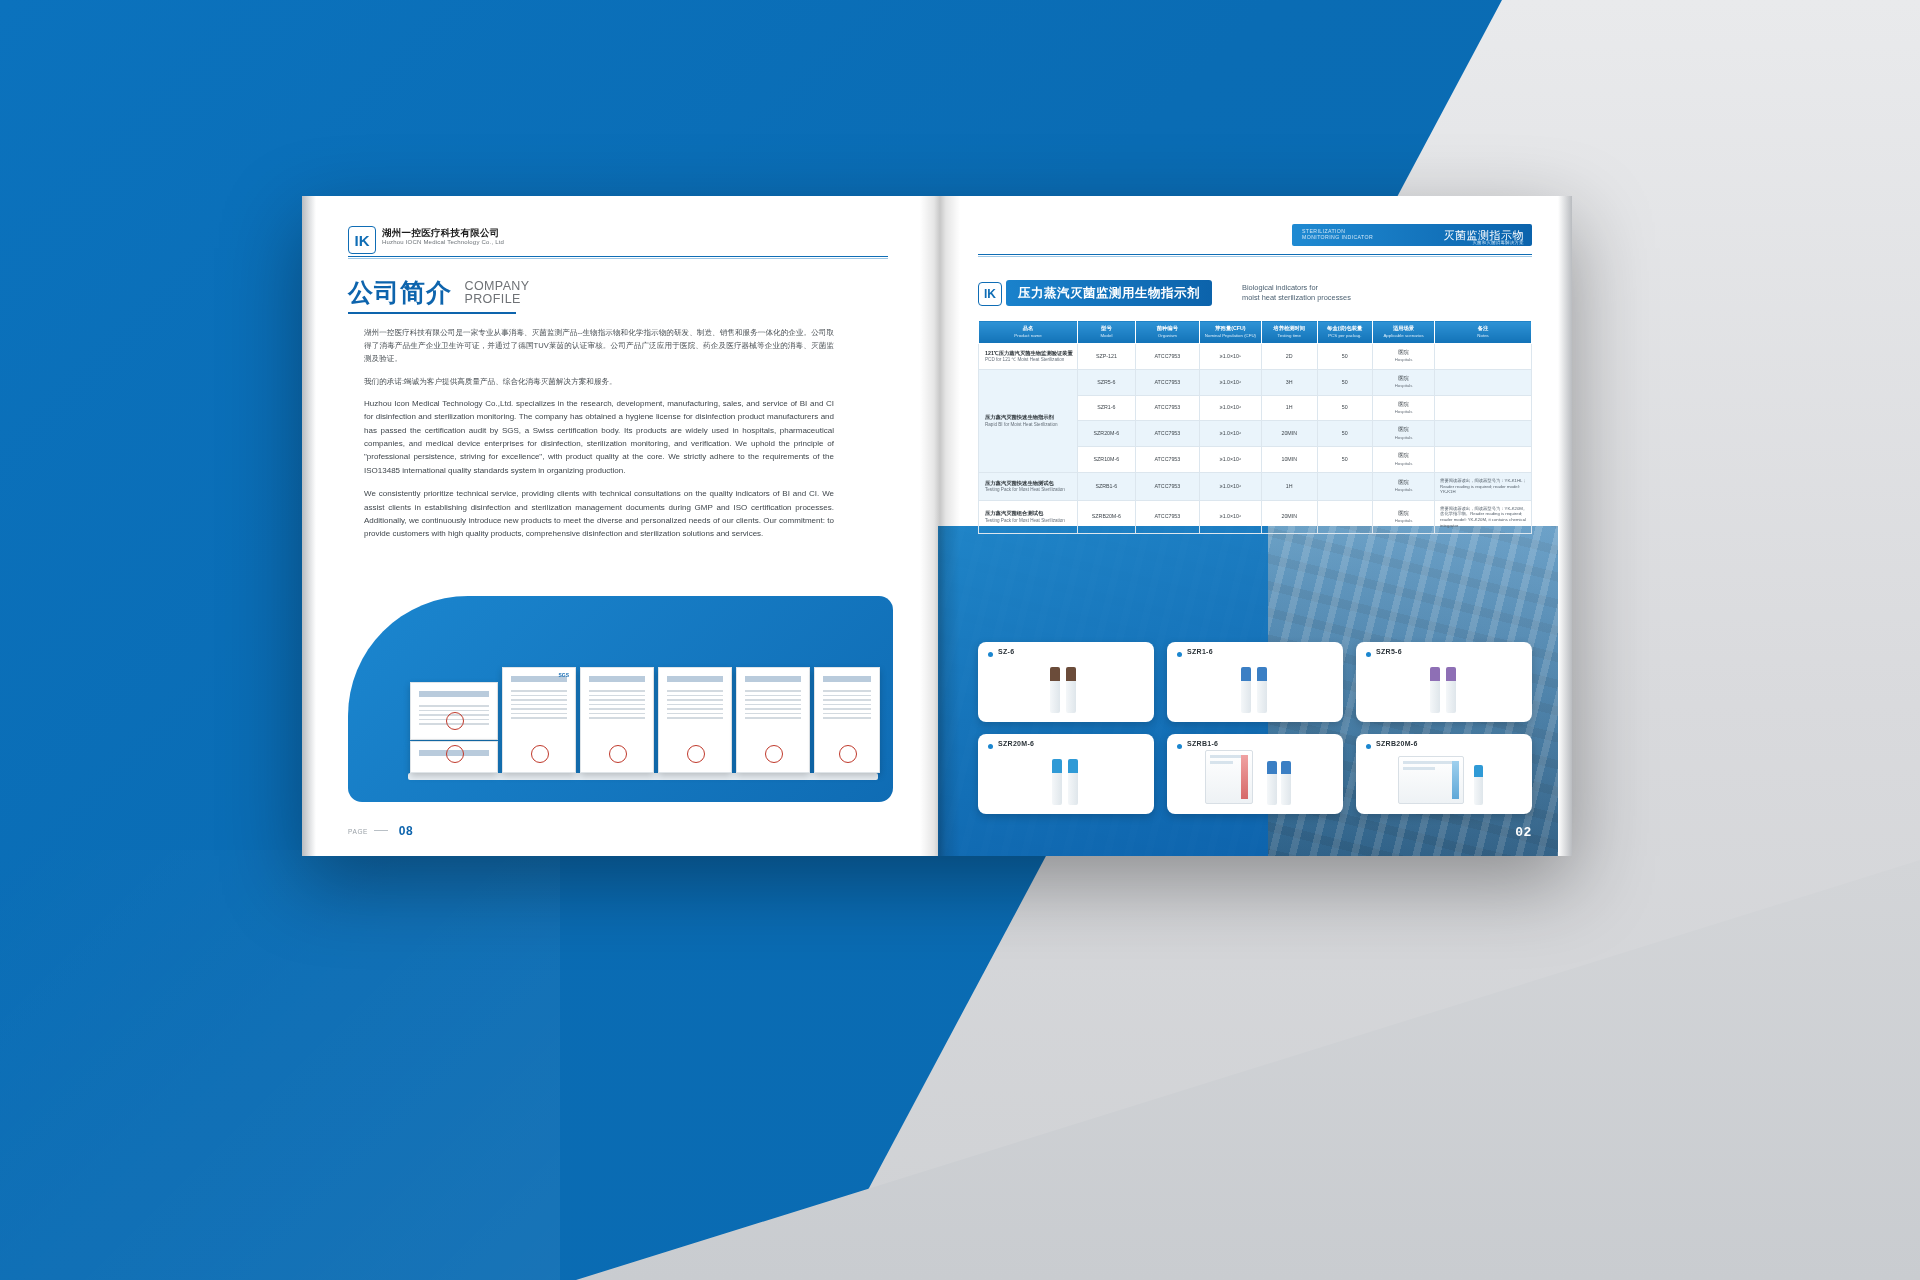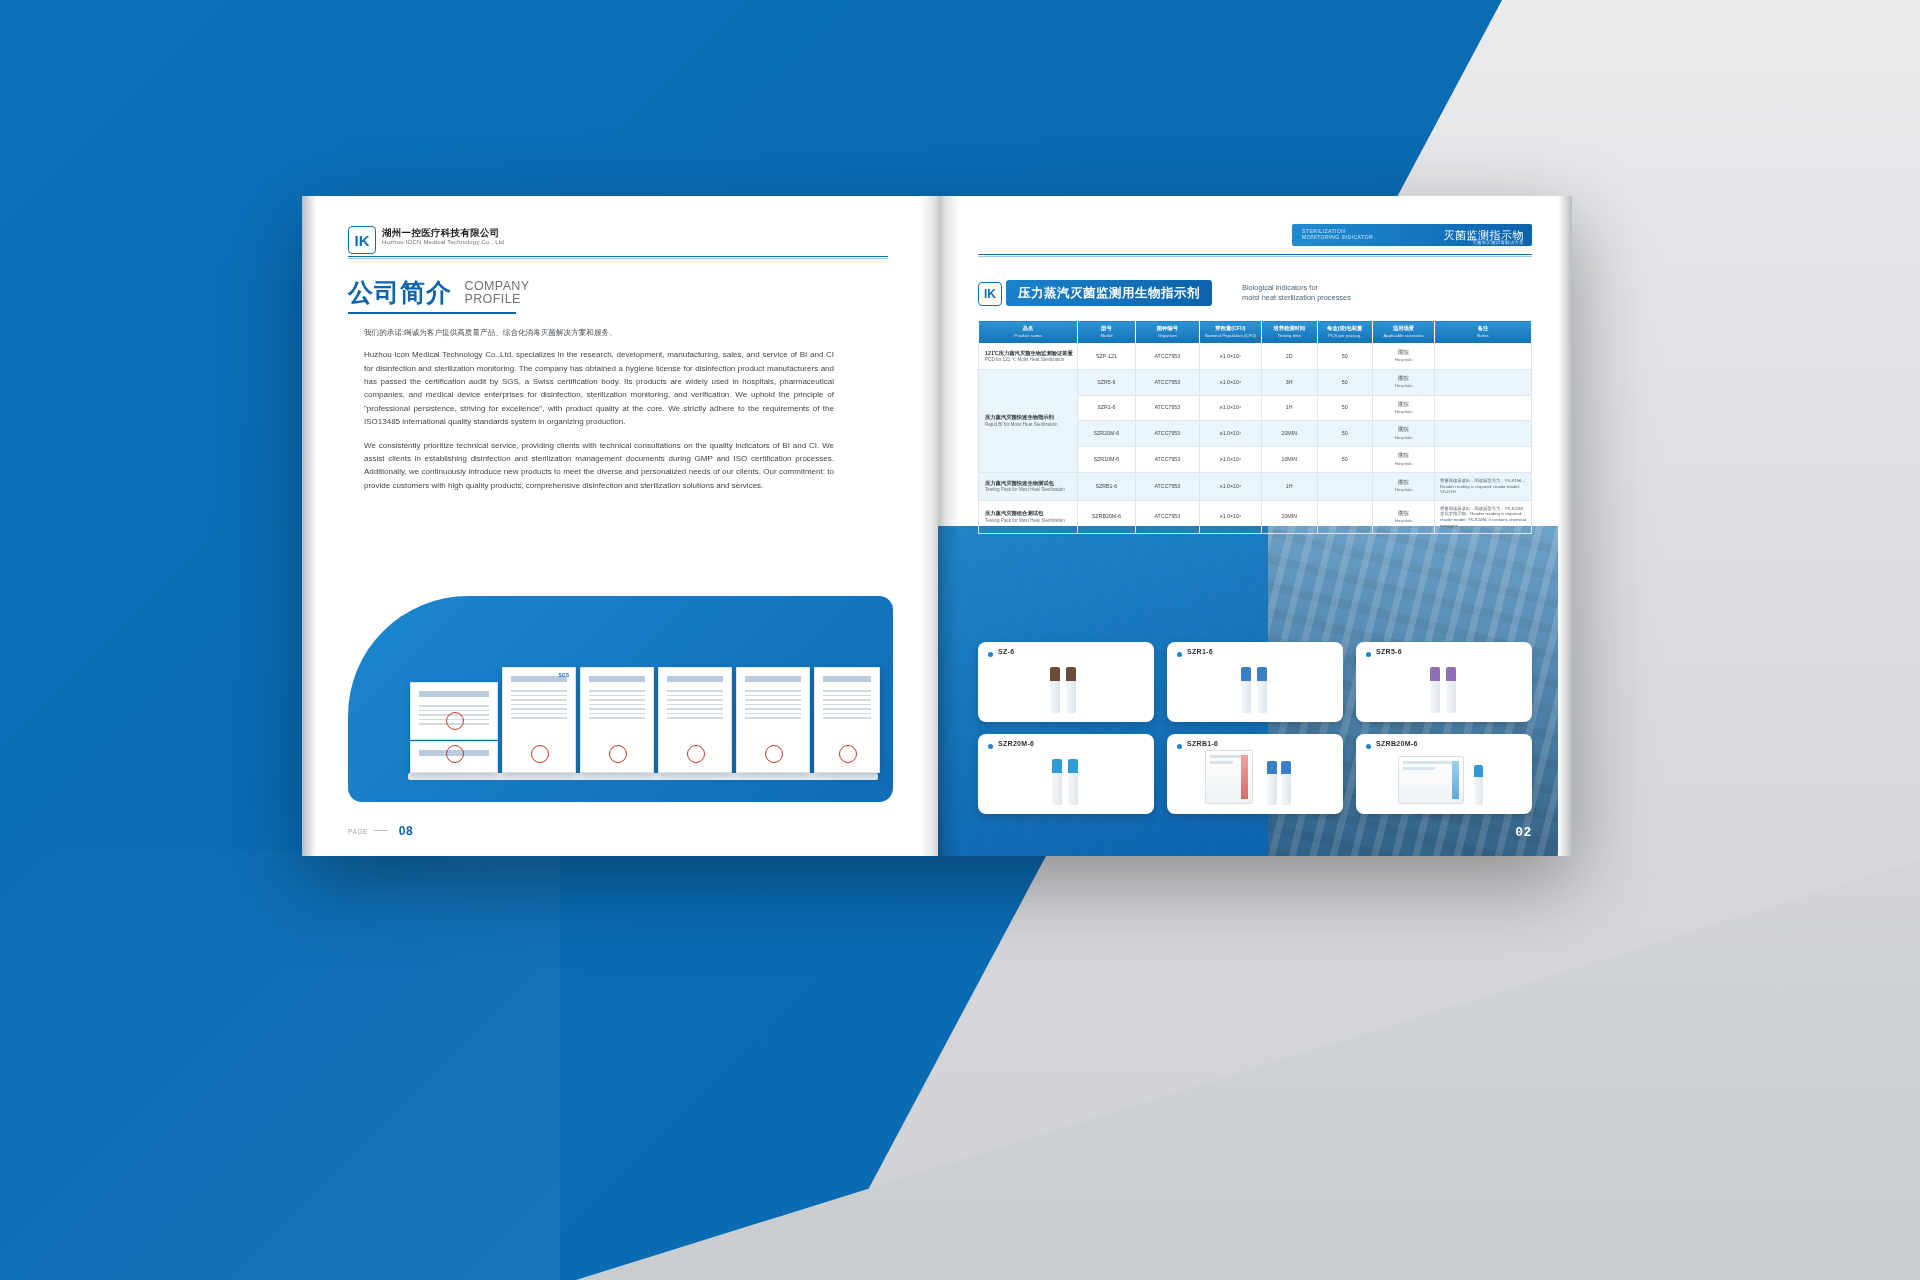--- a/index.html
+++ b/index.html
@@ -173,20 +173,21 @@
       <div class="title-wrap">
         <span class="title-cn">公司简介</span>
         <span class="title-en">
           <span>COMPANY</span>
           <span>PROFILE</span>
         </span>
       </div>
       <div class="title-underline"></div>
 
       <div class="body-copy">
+        <p class="p-cn">湖州一控医疗科技有限公司是一家专业从事消毒、灭菌监测产品--生物指示物和化学指示物的研发、制造、销售和服务一体化的企业。公司取得了消毒产品生产企业卫生许可证，并通过了德国TUV莱茵的认证审核。公司产品广泛应用于医院、药企及医疗器械等企业的消毒、灭菌监测及验证。</p>
         <p class="p-cn">我们的承诺:竭诚为客户提供高质量产品、综合化消毒灭菌解决方案和服务。</p>
         <p class="p-en">Huzhou Icon Medical Technology Co.,Ltd. specializes in the research, development, manufacturing, sales, and service of BI and CI for disinfection and sterilization monitoring. The company has obtained a hygiene license for disinfection product manufacturers and has passed the certification audit by SGS, a Swiss certification body. Its products are widely used in hospitals, pharmaceutical companies, and medical device enterprises for disinfection, sterilization monitoring, and verification. We uphold the principle of "professional persistence, striving for excellence", with product quality at the core. We strictly adhere to the requirements of the ISO13485 international quality standards system in organizing production.</p>
         <p class="p-en">We consistently prioritize technical service, providing clients with technical consultations on the quality indicators of BI and CI. We assist clients in establishing disinfection and sterilization management documents during GMP and ISO certification processes. Additionally, we continuously introduce new products to meet the diverse and personalized needs of our clients. Our commitment: to provide customers with high quality products, comprehensive disinfection and sterilization solutions and services.</p>
       </div>
 
       <div class="cert-panel">
         <div class="cert-shelf"></div>
 
         <div class="cert c1" style="height:56px;bottom:62px;">
           <div class="hd"></div>

